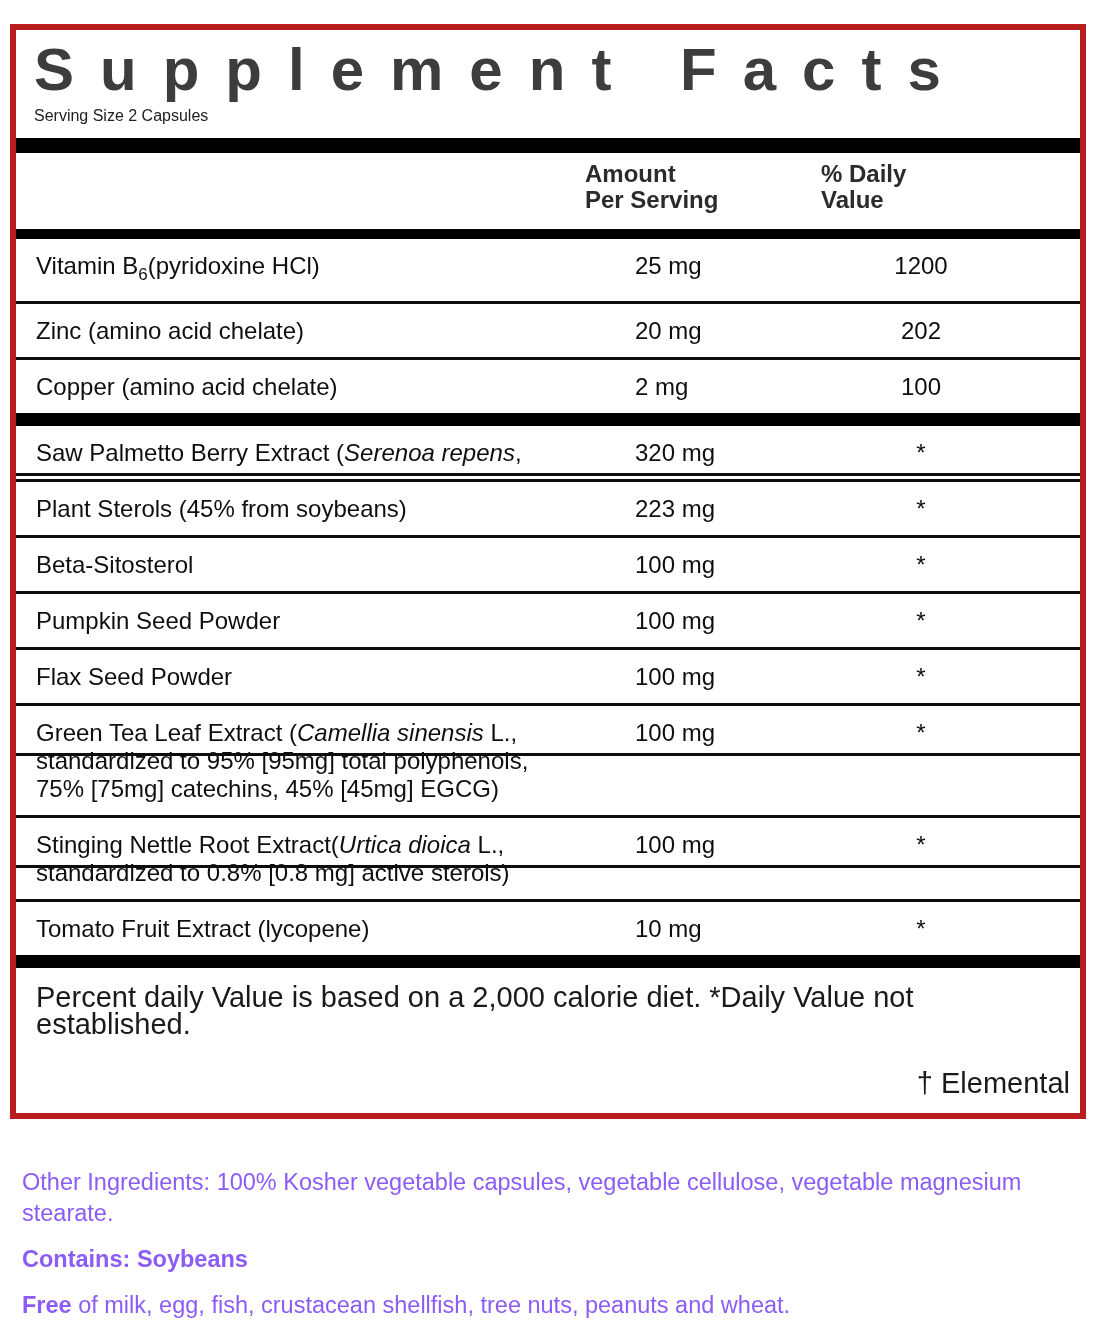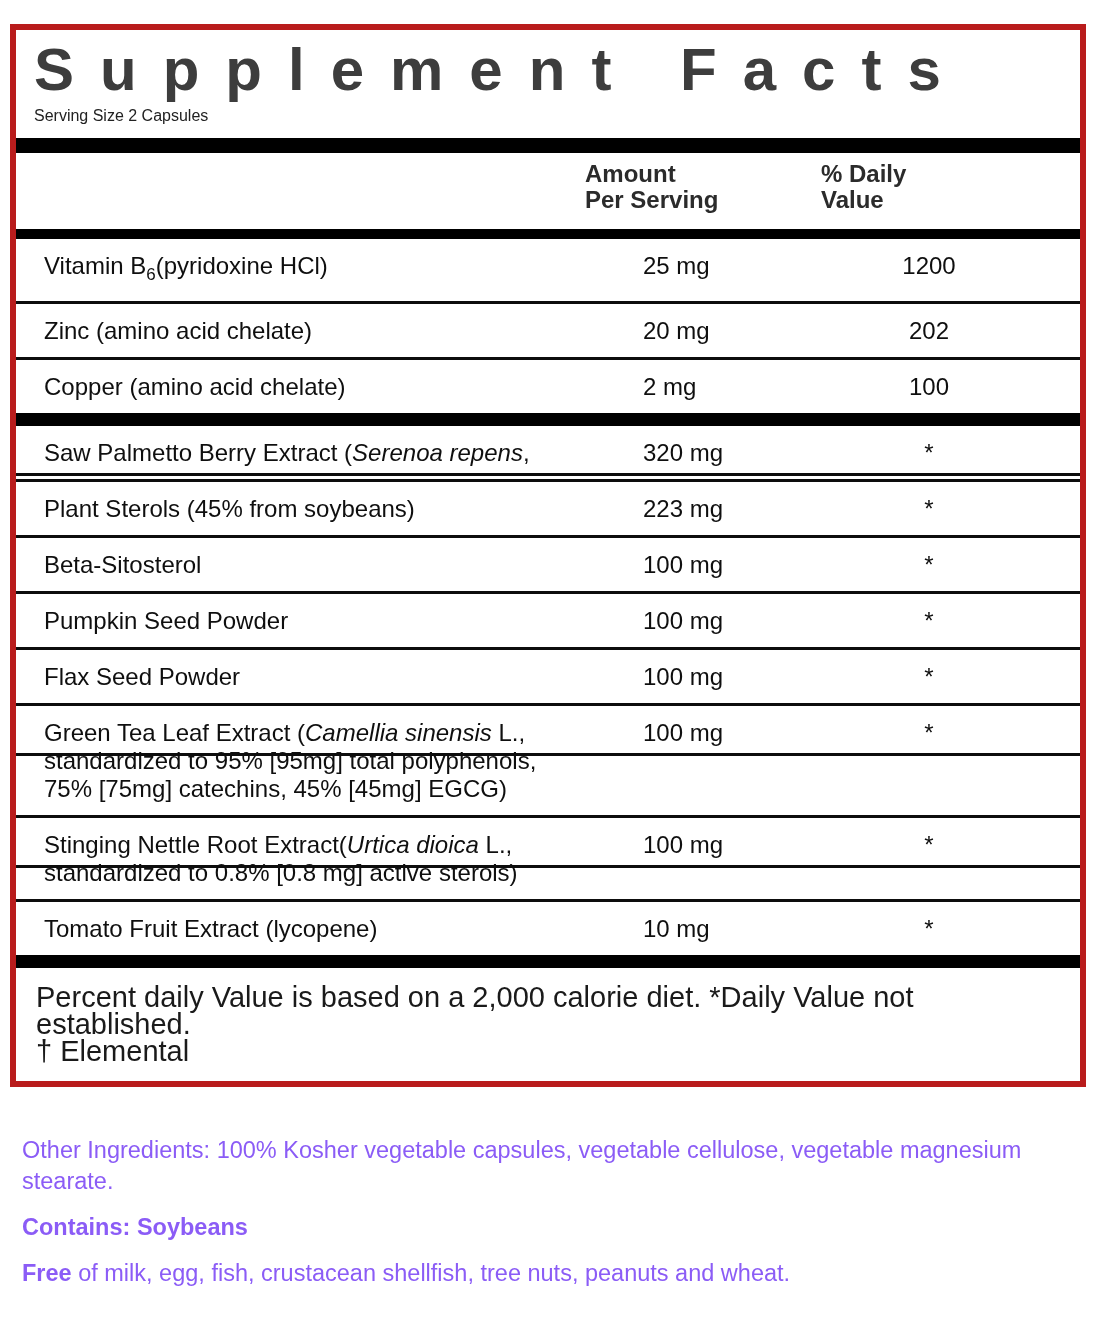--- a/index.html
+++ b/index.html
@@ -49,42 +49,42 @@
     line-height: 26px;
     font-weight: bold;
     color: #2b2b2b;
   }
   .h-dv { text-align: left; }
 
   .row {
     position: relative;
     display: grid;
     grid-template-columns: 619px 186px 200px auto;
-    padding: 13px 0 12px 8px;
+    padding: 13px 0 12px 0;
     font-size: 24px;
     line-height: 28px;
     color: #0f0f0f;
   }
   .row .name { padding-left: 20px; }
   .row .name sub { font-size: 17px; }
   .row .dv { text-align: center; }
   .row .cont { grid-column: 1 / -1; padding-left: 20px; }
   .mid-rule {
     position: absolute;
     top: 47px; left: 0; right: 0;
     height: 3px; background: #0d0d0d;
   }
 
   .footnote {
     padding: 16px 10px 16px 20px;
     font-size: 29px;
     line-height: 27px;
     color: #1a1a1a;
   }
-  .footnote .elemental { margin-top: 0; }
+  .footnote .elemental { margin-top: 32px; text-align: right; }
 
   .bottom {
     margin: 48px 0 0 12px;
     width: 1062px;
     font-size: 23.5px;
     color: #8b5cf6;
   }
   .bottom p { margin: 0 0 15px 0; line-height: 31px; }
   .bottom .bold, .bottom b { font-weight: bold; }
 </style>

